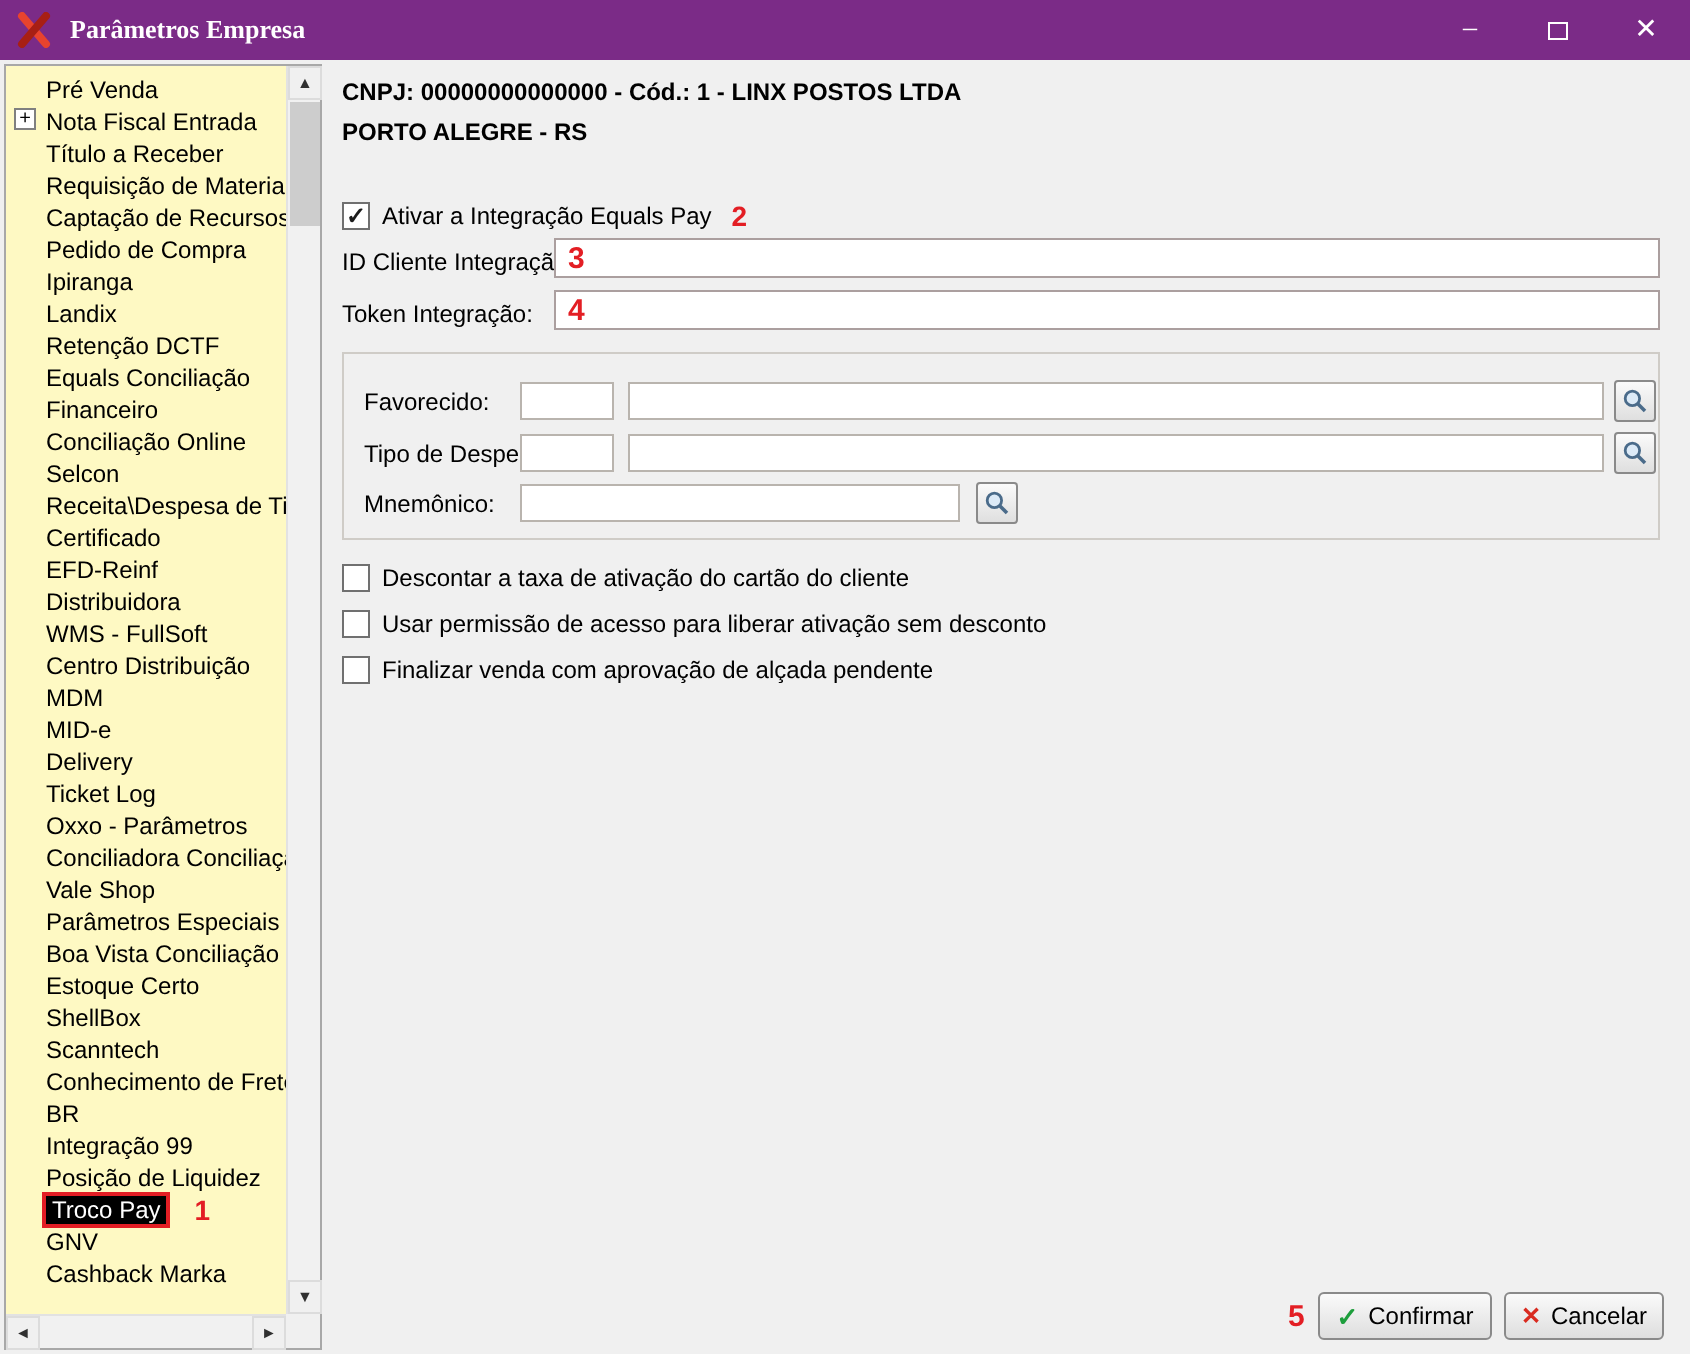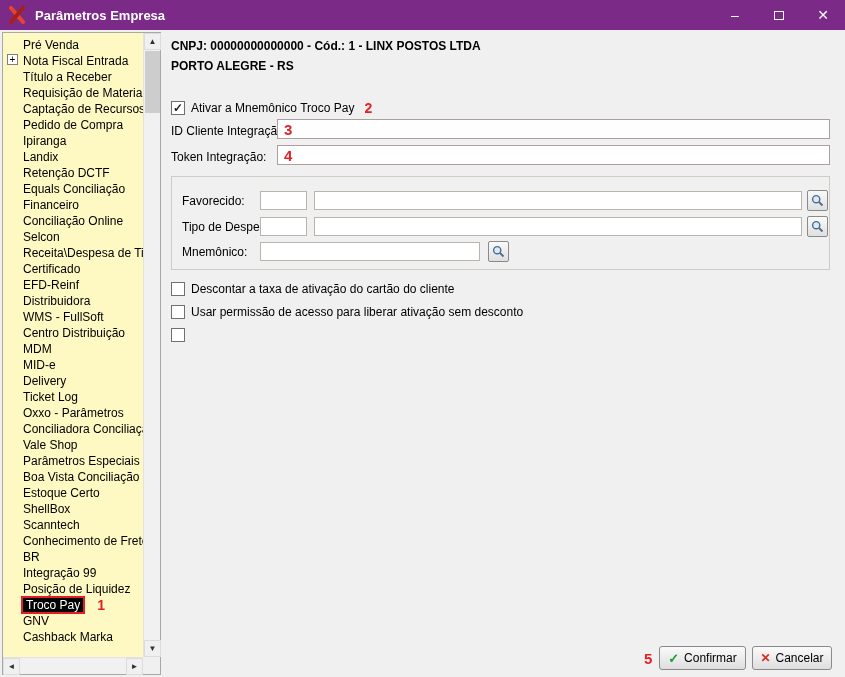--- a/index.html
+++ b/index.html
@@ -1,21 +1,21 @@
 <!DOCTYPE html>
 <html><head>
 <meta charset="utf-8">
 <style>
   * { margin:0; padding:0; box-sizing:border-box; }
   html,body { width:845px; height:677px; overflow:hidden; }
   body { font-family:"Liberation Sans", sans-serif; font-size:12px; background:#f0f0f0; color:#000; position:relative; }
   .window { position:absolute; inset:0; background:#f0f0f0; }
 
   
-  .titlebar { position:absolute; top:0; left:0; width:845px; height:30px; background:#7b2b87; display:flex; align-items:center; color:#fff; }
+  .titlebar { position:absolute; top:0; left:0; width:845px; height:30px; background:#7b2b87; display:flex; align-items:center; color:#fff;font-family:Liberation Serif, serif; }
   .logo { width:20px; height:20px; margin:0 8px 0 7px; display:flex; align-items:center; justify-content:center; }
   .title { font-weight:bold; font-size:13px; }
   .win-btns { margin-left:auto; display:flex; height:100%; }
   .win-btn { width:44px; height:100%; display:flex; align-items:center; justify-content:center; color:#fff; font-size:14px; cursor:default; }
   .maxbox { width:10px; height:9px; border:1px solid #fff; display:inline-block; }
 
   
   .sidebar { position:absolute; left:2px; top:32px; width:159px; height:643px; background:#fff; border:1px solid #a8a8a8; }
   .list { position:absolute; left:0; top:0; right:17px; bottom:17px; overflow:hidden; padding-top:3px; background:#fef9c3; }
   .srow { height:16px; line-height:16px; padding-left:20px; white-space:nowrap; position:relative; font-size:12px; overflow:visible; }
@@ -171,21 +171,21 @@
     <div class="corner"></div>
   </div>
 
   <div class="hline1">CNPJ: 00000000000000 - Cód.: 1 - LINX POSTOS LTDA</div>
   <div class="hline2">PORTO ALEGRE - RS</div>
 
   <div class="cbrow activate">
     <span class="cb checked">
         <span class="mark">✓</span>
       </span>
-    <span class="cblabel">Ativar a Mnemônico Troco Pay</span>
+    <span class="cblabel">Ativar a Integração Equals Pay</span>
     <span class="ann">2</span>
   </div>
 
   <label class="flabel id">ID Cliente Integração:</label>
   <input class="tinput id" value="" style="">
   <span class="ann in-ann a3">3</span>
 
   <label class="flabel tok">Token Integração:</label>
   <input class="tinput tok" value="" style="">
   <span class="ann in-ann a4">4</span>
@@ -232,20 +232,21 @@
       <div class="opt">
         <span class="cb"></span>
         <span class="cblabel">Descontar a taxa de ativação do cartão do cliente</span>
       </div>
       <div class="opt">
         <span class="cb"></span>
         <span class="cblabel">Usar permissão de acesso para liberar ativação sem desconto</span>
       </div>
       <div class="opt">
         <span class="cb"></span>
+        <span class="cblabel">Finalizar venda com aprovação de alçada pendente</span>
       </div>
     </div>
 
   <span class="ann foot-ann">5</span>
   <button class="btn confirm">
     <span class="ic check">✓</span>
     <span>Confirmar</span>
   </button>
   <button class="btn cancel">
     <span class="ic x">✕</span>

